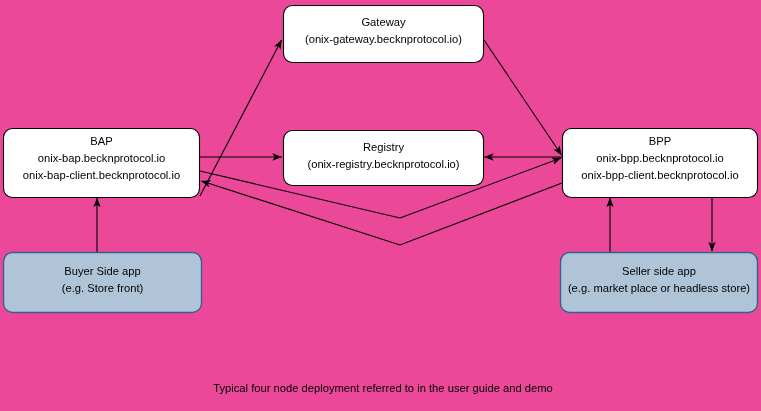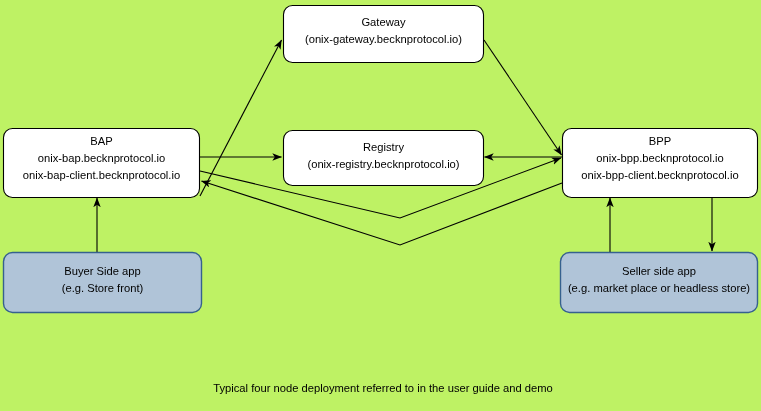--- a/index.html
+++ b/index.html
@@ -11,21 +11,21 @@
   body {
     width: 761px;
     height: 411px;
     font-family: "Liberation Sans", sans-serif;
     overflow: hidden;
   }
   #diagram-root {
     position: relative;
     width: 761px;
     height: 411px;
-    background: #bef264;
+    background: #ec4899;
   }
   svg#diagram-canvas {
     position: absolute;
     left: 0;
     top: 0;
     width: 761px;
     height: 411px;
     display: block;
   }
   .node-box {

